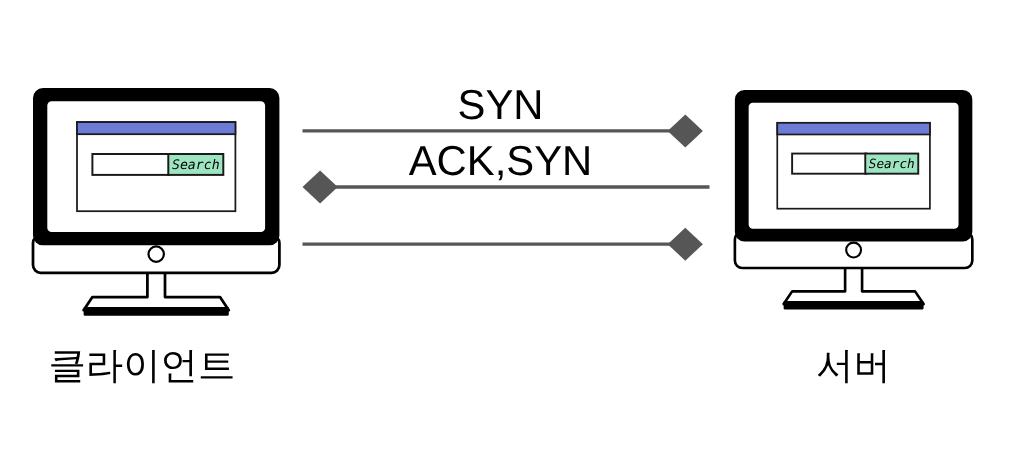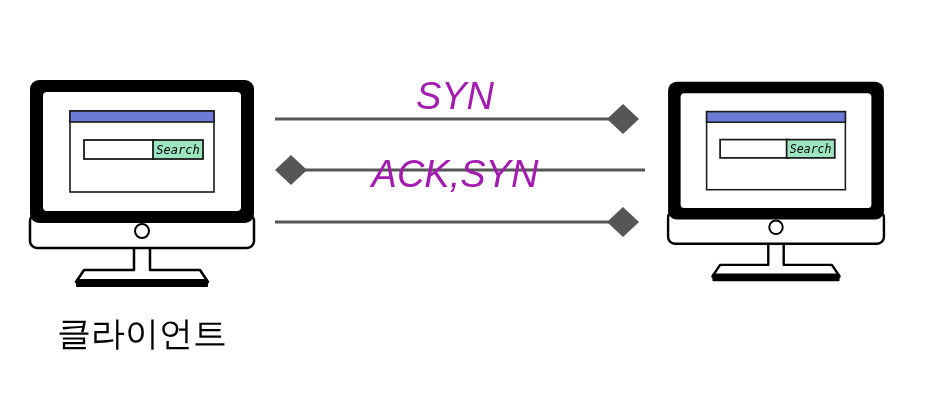--- a/index.html
+++ b/index.html
@@ -41,26 +41,25 @@
   
   .arrow-row {
     position: absolute;
   }
   .arrow-svg {
     display: block;
     overflow: visible;
   }
   .arrow-label {
     position: absolute;
-    color: #a21caf;
+    color: #000000;
     font-family: "Liberation Sans", sans-serif;
     font-weight: 400;
     white-space: nowrap;
     text-align: center;
-    font-style: italic;
   }
 </style>
 </head>
 <body>
 
 <div id="canvas">
 
   <div class="monitor" style="left:22px; top:74px; width:240px; height:220px;">
     <svg class="monitor-svg" width="240" height="220" viewBox="0 0 240 220">
 
@@ -79,21 +78,21 @@
         <rect x="48" y="37" width="144" height="11" fill="#6d7bd6" stroke="#1a1a1a" stroke-width="1.6"></rect>
 
         <rect x="62" y="66" width="70" height="19" fill="#ffffff" stroke="#1a1a1a" stroke-width="1.8"></rect>
 
         <rect x="131" y="66" width="50" height="19" fill="#9de5c1" stroke="#1a1a1a" stroke-width="1.8"></rect>
         <text x="156" y="80" font-family="&quot;DejaVu Sans Mono&quot;, monospace" font-size="12" fill="#000000" text-anchor="middle">Search</text>
       </g>
     </svg>
   </div>
 
-  <div class="device-label" style="left:22px; top:312px; width:240px; font-size:34px; line-height:42px;">클라이언트</div>
+  <div class="device-label" style="left:9px; top:312px; width:240px; font-size:34px; line-height:42px;">클라이언트</div>
 
   <div class="monitor" style="left:660px; top:76px; width:232px; height:212px;">
     <svg class="monitor-svg" width="232" height="212" viewBox="0 0 240 220">
 
       <path d="M62,196 L112,196 L112,160 L128,160 L128,196 L178,196 L186,208 L54,208 Z" fill="#ffffff" stroke="#000000" stroke-width="2.5" stroke-linejoin="round"></path>
       <rect x="54" y="205" width="132" height="8" rx="1" fill="#000000"></rect>
 
       <rect x="8" y="140" width="224" height="34" rx="7" fill="#ffffff" stroke="#000000" stroke-width="2.5"></rect>
       <circle cx="120" cy="157" r="7" fill="#ffffff" stroke="#000000" stroke-width="2"></circle>
 
@@ -106,36 +105,37 @@
         <rect x="48" y="37" width="144" height="11" fill="#6d7bd6" stroke="#1a1a1a" stroke-width="1.6"></rect>
 
         <rect x="62" y="66" width="70" height="19" fill="#ffffff" stroke="#1a1a1a" stroke-width="1.8"></rect>
 
         <rect x="131" y="66" width="50" height="19" fill="#9de5c1" stroke="#1a1a1a" stroke-width="1.8"></rect>
         <text x="156" y="80" font-family="&quot;DejaVu Sans Mono&quot;, monospace" font-size="12" fill="#000000" text-anchor="middle">Search</text>
       </g>
     </svg>
   </div>
 
+  <div class="device-label" style="left:660px; top:312px; width:232px; font-size:34px; line-height:42px;">서버</div>
 
   <div class="arrow-row" style="left:265px; top:98px; width:380px; height:42px;">
     <svg class="arrow-svg" width="380" height="42" viewBox="0 0 380 42">
       <line x1="10" y1="21" x2="350" y2="21" stroke="#565656" stroke-width="3"></line>
       <polygon points="358,6 374,21 358,36 342,21" fill="#565656"></polygon>
     </svg>
   </div>
   <div class="arrow-label" style="left:265px; top:75px; width:380px; font-size:38px; line-height:42px;">SYN</div>
 
   <div class="arrow-row" style="left:265px; top:149px; width:380px; height:42px;">
     <svg class="arrow-svg" width="380" height="42" viewBox="0 0 380 42">
       <line x1="30" y1="21" x2="380" y2="21" stroke="#565656" stroke-width="3"></line>
       <polygon points="26,6 42,21 26,36 10,21" fill="#565656"></polygon>
     </svg>
   </div>
-  <div class="arrow-label" style="left:265px; top:126px; width:380px; font-size:38px; line-height:42px;margin-top:27px;">ACK,SYN</div>
+  <div class="arrow-label" style="left:265px; top:126px; width:380px; font-size:38px; line-height:42px;">ACK,SYN</div>
 
   <div class="arrow-row" style="left:265px; top:201px; width:380px; height:42px;">
     <svg class="arrow-svg" width="380" height="42" viewBox="0 0 380 42">
       <line x1="10" y1="21" x2="350" y2="21" stroke="#565656" stroke-width="3"></line>
       <polygon points="358,6 374,21 358,36 342,21" fill="#565656"></polygon>
     </svg>
   </div>
 
 </div>
 

